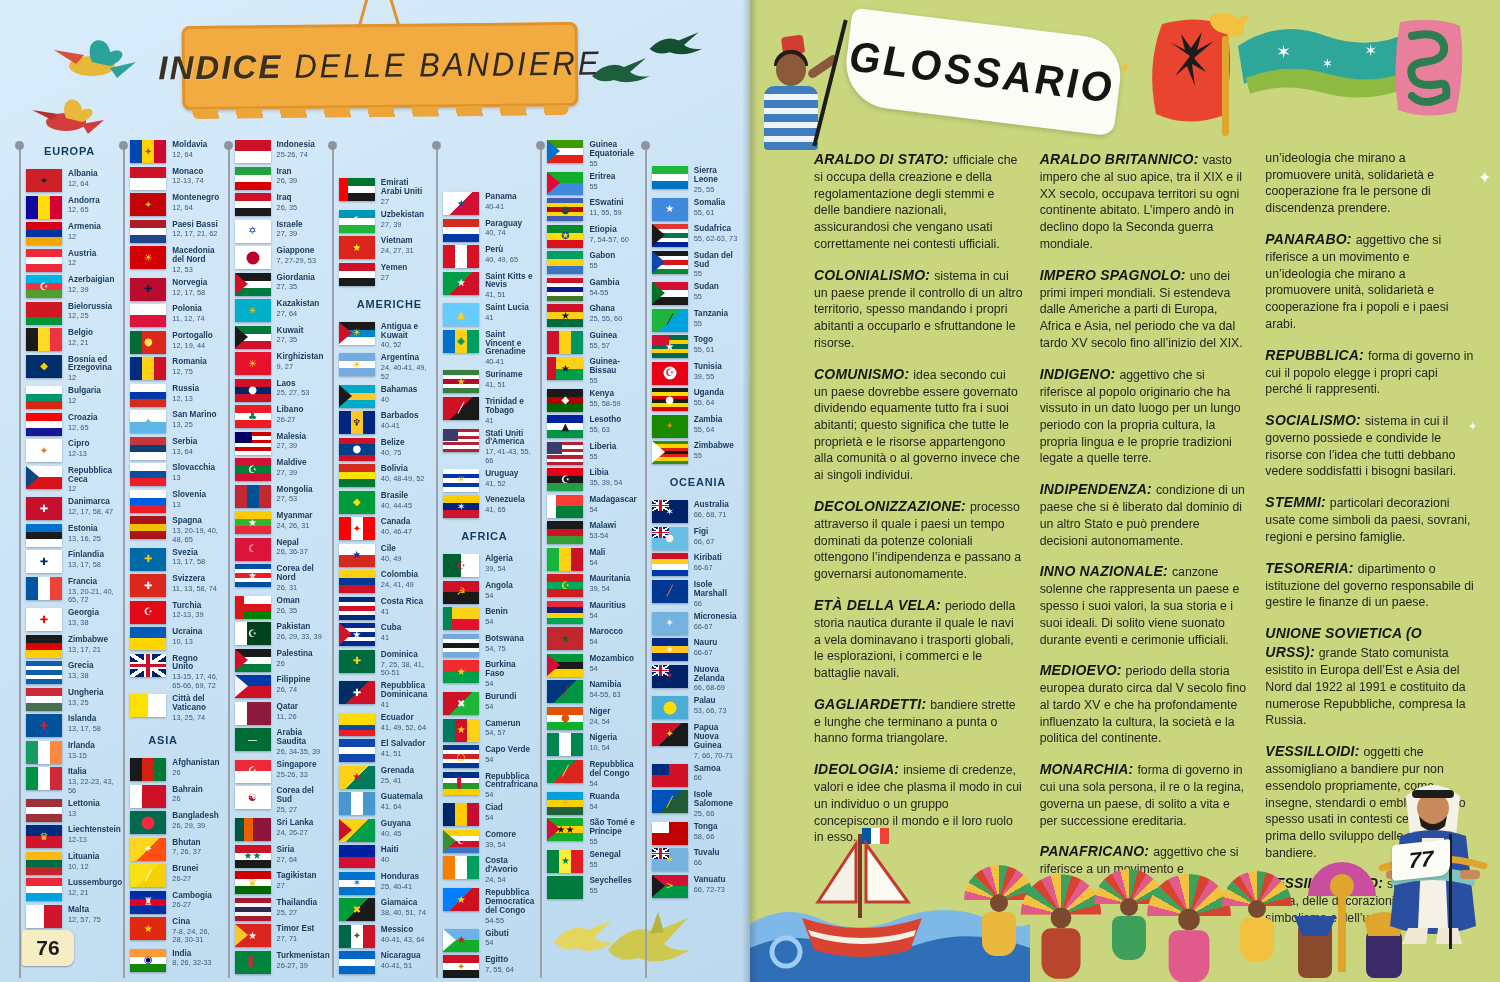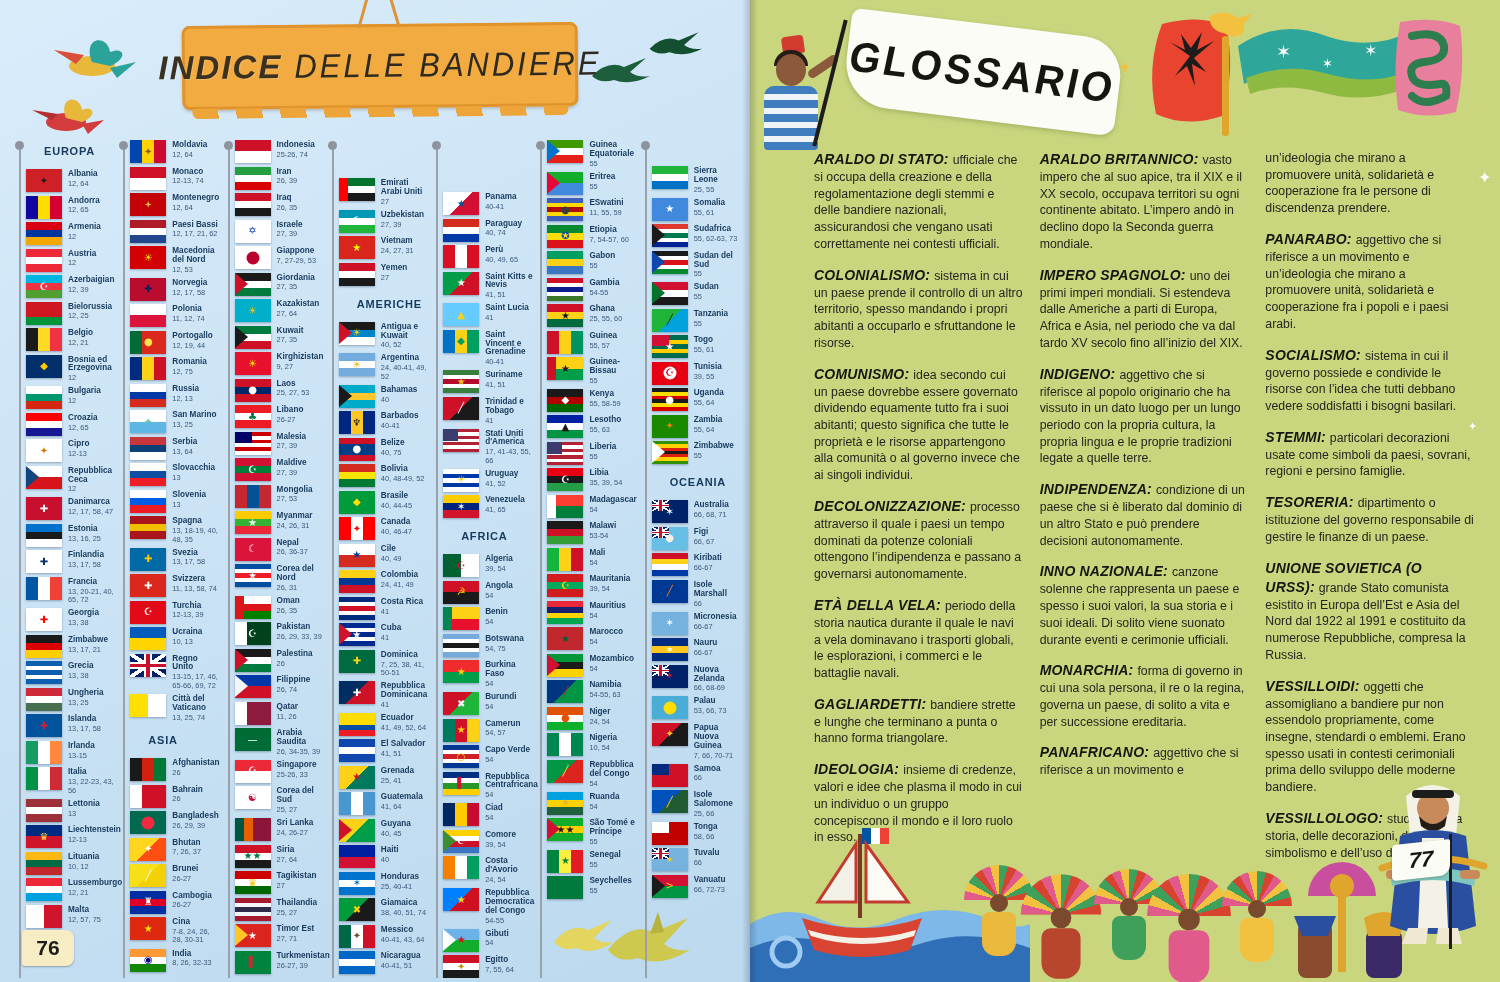--- a/index.html
+++ b/index.html
@@ -450,21 +450,21 @@
             <span class="flag" style="background: linear-gradient(rgb(255, 255, 255) 0%, rgb(255, 255, 255) 33.3333%, rgb(0, 92, 229) 33.3333%, rgb(0, 92, 229) 66.6667%, rgb(237, 28, 36) 66.6667%, rgb(237, 28, 36) 100%);"></span>
             <div class="meta">
               <div class="name">Slovenia</div>
               <div class="pp">13</div>
             </div>
           </div>
           <div class="entry">
             <span class="flag" style="background: linear-gradient(rgb(170, 21, 27) 0%, rgb(170, 21, 27) 33.3333%, rgb(241, 191, 0) 33.3333%, rgb(241, 191, 0) 66.6667%, rgb(170, 21, 27) 66.6667%, rgb(170, 21, 27) 100%);"></span>
             <div class="meta">
               <div class="name">Spagna</div>
-              <div class="pp">13, 18-19, 40, 48, 35</div>
+              <div class="pp">13, 20-19, 40, 48, 65</div>
             </div>
           </div>
           <div class="entry">
             <span class="flag" style="background: linear-gradient(rgb(0, 106, 167) 0%, rgb(0, 106, 167) 100%);">
               <span class="fem" style="color: rgb(254, 204, 2);">✚</span>
             </span>
             <div class="meta">
               <div class="name">Svezia</div>
               <div class="pp">13, 17, 58</div>
             </div>
@@ -1837,26 +1837,28 @@
           <div class="gentry"><span class="gterm">ETÀ DELLA VELA:</span><span>periodo della storia nautica durante il quale le navi a vela dominavano i trasporti globali, le esplorazioni, i commerci e le battaglie navali.</span></div>
           <div class="gentry"><span class="gterm">GAGLIARDETTI:</span><span>bandiere strette e lunghe che terminano a punta o hanno forma triangolare.</span></div>
           <div class="gentry"><span class="gterm">IDEOLOGIA:</span><span>insieme di credenze, valori e idee che plasma il modo in cui un individuo o un gruppo concepiscono il mondo e il loro ruolo in esso.</span></div>
         </div>
         <div class="gcol">
           <div class="gentry"><span class="gterm">ARALDO BRITANNICO:</span><span>vasto impero che al suo apice, tra il XIX e il XX secolo, occupava territori su ogni continente abitato. L’impero andò in declino dopo la Seconda guerra mondiale.</span></div>
           <div class="gentry"><span class="gterm">IMPERO SPAGNOLO:</span><span>uno dei primi imperi mondiali. Si estendeva dalle Americhe a parti di Europa, Africa e Asia, nel periodo che va dal tardo XV secolo fino all’inizio del XIX.</span></div>
           <div class="gentry"><span class="gterm">INDIGENO:</span><span>aggettivo che si riferisce al popolo originario che ha vissuto in un dato luogo per un lungo periodo con la propria cultura, la propria lingua e le proprie tradizioni legate a quelle terre.</span></div>
           <div class="gentry"><span class="gterm">INDIPENDENZA:</span><span>condizione di un paese che si è liberato dal dominio di un altro Stato e può prendere decisioni autonomamente.</span></div>
           <div class="gentry"><span class="gterm">INNO NAZIONALE:</span><span>canzone solenne che rappresenta un paese e spesso i suoi valori, la sua storia e i suoi ideali. Di solito viene suonato durante eventi e cerimonie ufficiali.</span></div>
+          <div class="gentry"><span class="gterm">MEDIOEVO:</span><span>periodo della storia europea durato circa dal V secolo fino al tardo XV e che ha profondamente influenzato la cultura, la società e la politica del continente.</span></div>
           <div class="gentry"><span class="gterm">MONARCHIA:</span><span>forma di governo in cui una sola persona, il re o la regina, governa un paese, di solito a vita e per successione ereditaria.</span></div>
           <div class="gentry"><span class="gterm">PANAFRICANO:</span><span>aggettivo che si riferisce a un movimento e</span></div>
         </div>
         <div class="gcol">
           <div class="gentry"><span>un’ideologia che mirano a promuovere unità, solidarietà e cooperazione fra le persone di discendenza prendere.</span></div>
           <div class="gentry"><span class="gterm">PANARABO:</span><span>aggettivo che si riferisce a un movimento e un’ideologia che mirano a promuovere unità, solidarietà e cooperazione fra i popoli e i paesi arabi.</span></div>
+          <div class="gentry"><span class="gterm">REPUBBLICA:</span><span>forma di governo in cui il popolo elegge i propri capi perché li rappresenti.</span></div>
           <div class="gentry"><span class="gterm">SOCIALISMO:</span><span>sistema in cui il governo possiede e condivide le risorse con l’idea che tutti debbano vedere soddisfatti i bisogni basilari.</span></div>
           <div class="gentry"><span class="gterm">STEMMI:</span><span>particolari decorazioni usate come simboli da paesi, sovrani, regioni e persino famiglie.</span></div>
           <div class="gentry"><span class="gterm">TESORERIA:</span><span>dipartimento o istituzione del governo responsabile di gestire le finanze di un paese.</span></div>
           <div class="gentry"><span class="gterm">UNIONE SOVIETICA (O URSS):</span><span>grande Stato comunista esistito in Europa dell’Est e Asia del Nord dal 1922 al 1991 e costituito da numerose Repubbliche, compresa la Russia.</span></div>
           <div class="gentry"><span class="gterm">VESSILLOIDI:</span><span>oggetti che assomigliano a bandiere pur non essendolo propriamente, come insegne, stendardi o emblemi. Erano spesso usati in contesti cerimoniali prima dello sviluppo delle moderne bandiere.</span></div>
           <div class="gentry"><span class="gterm">VESSILLOLOGO:</span><span>studioso della storia, delle decorazioni, del simbolismo e dell’uso delle bandiere.</span></div>
         </div>
       </div>
 
     <svg class="deco" style="left:0;bottom:0" width="280" height="150" viewBox="0 0 280 150">

